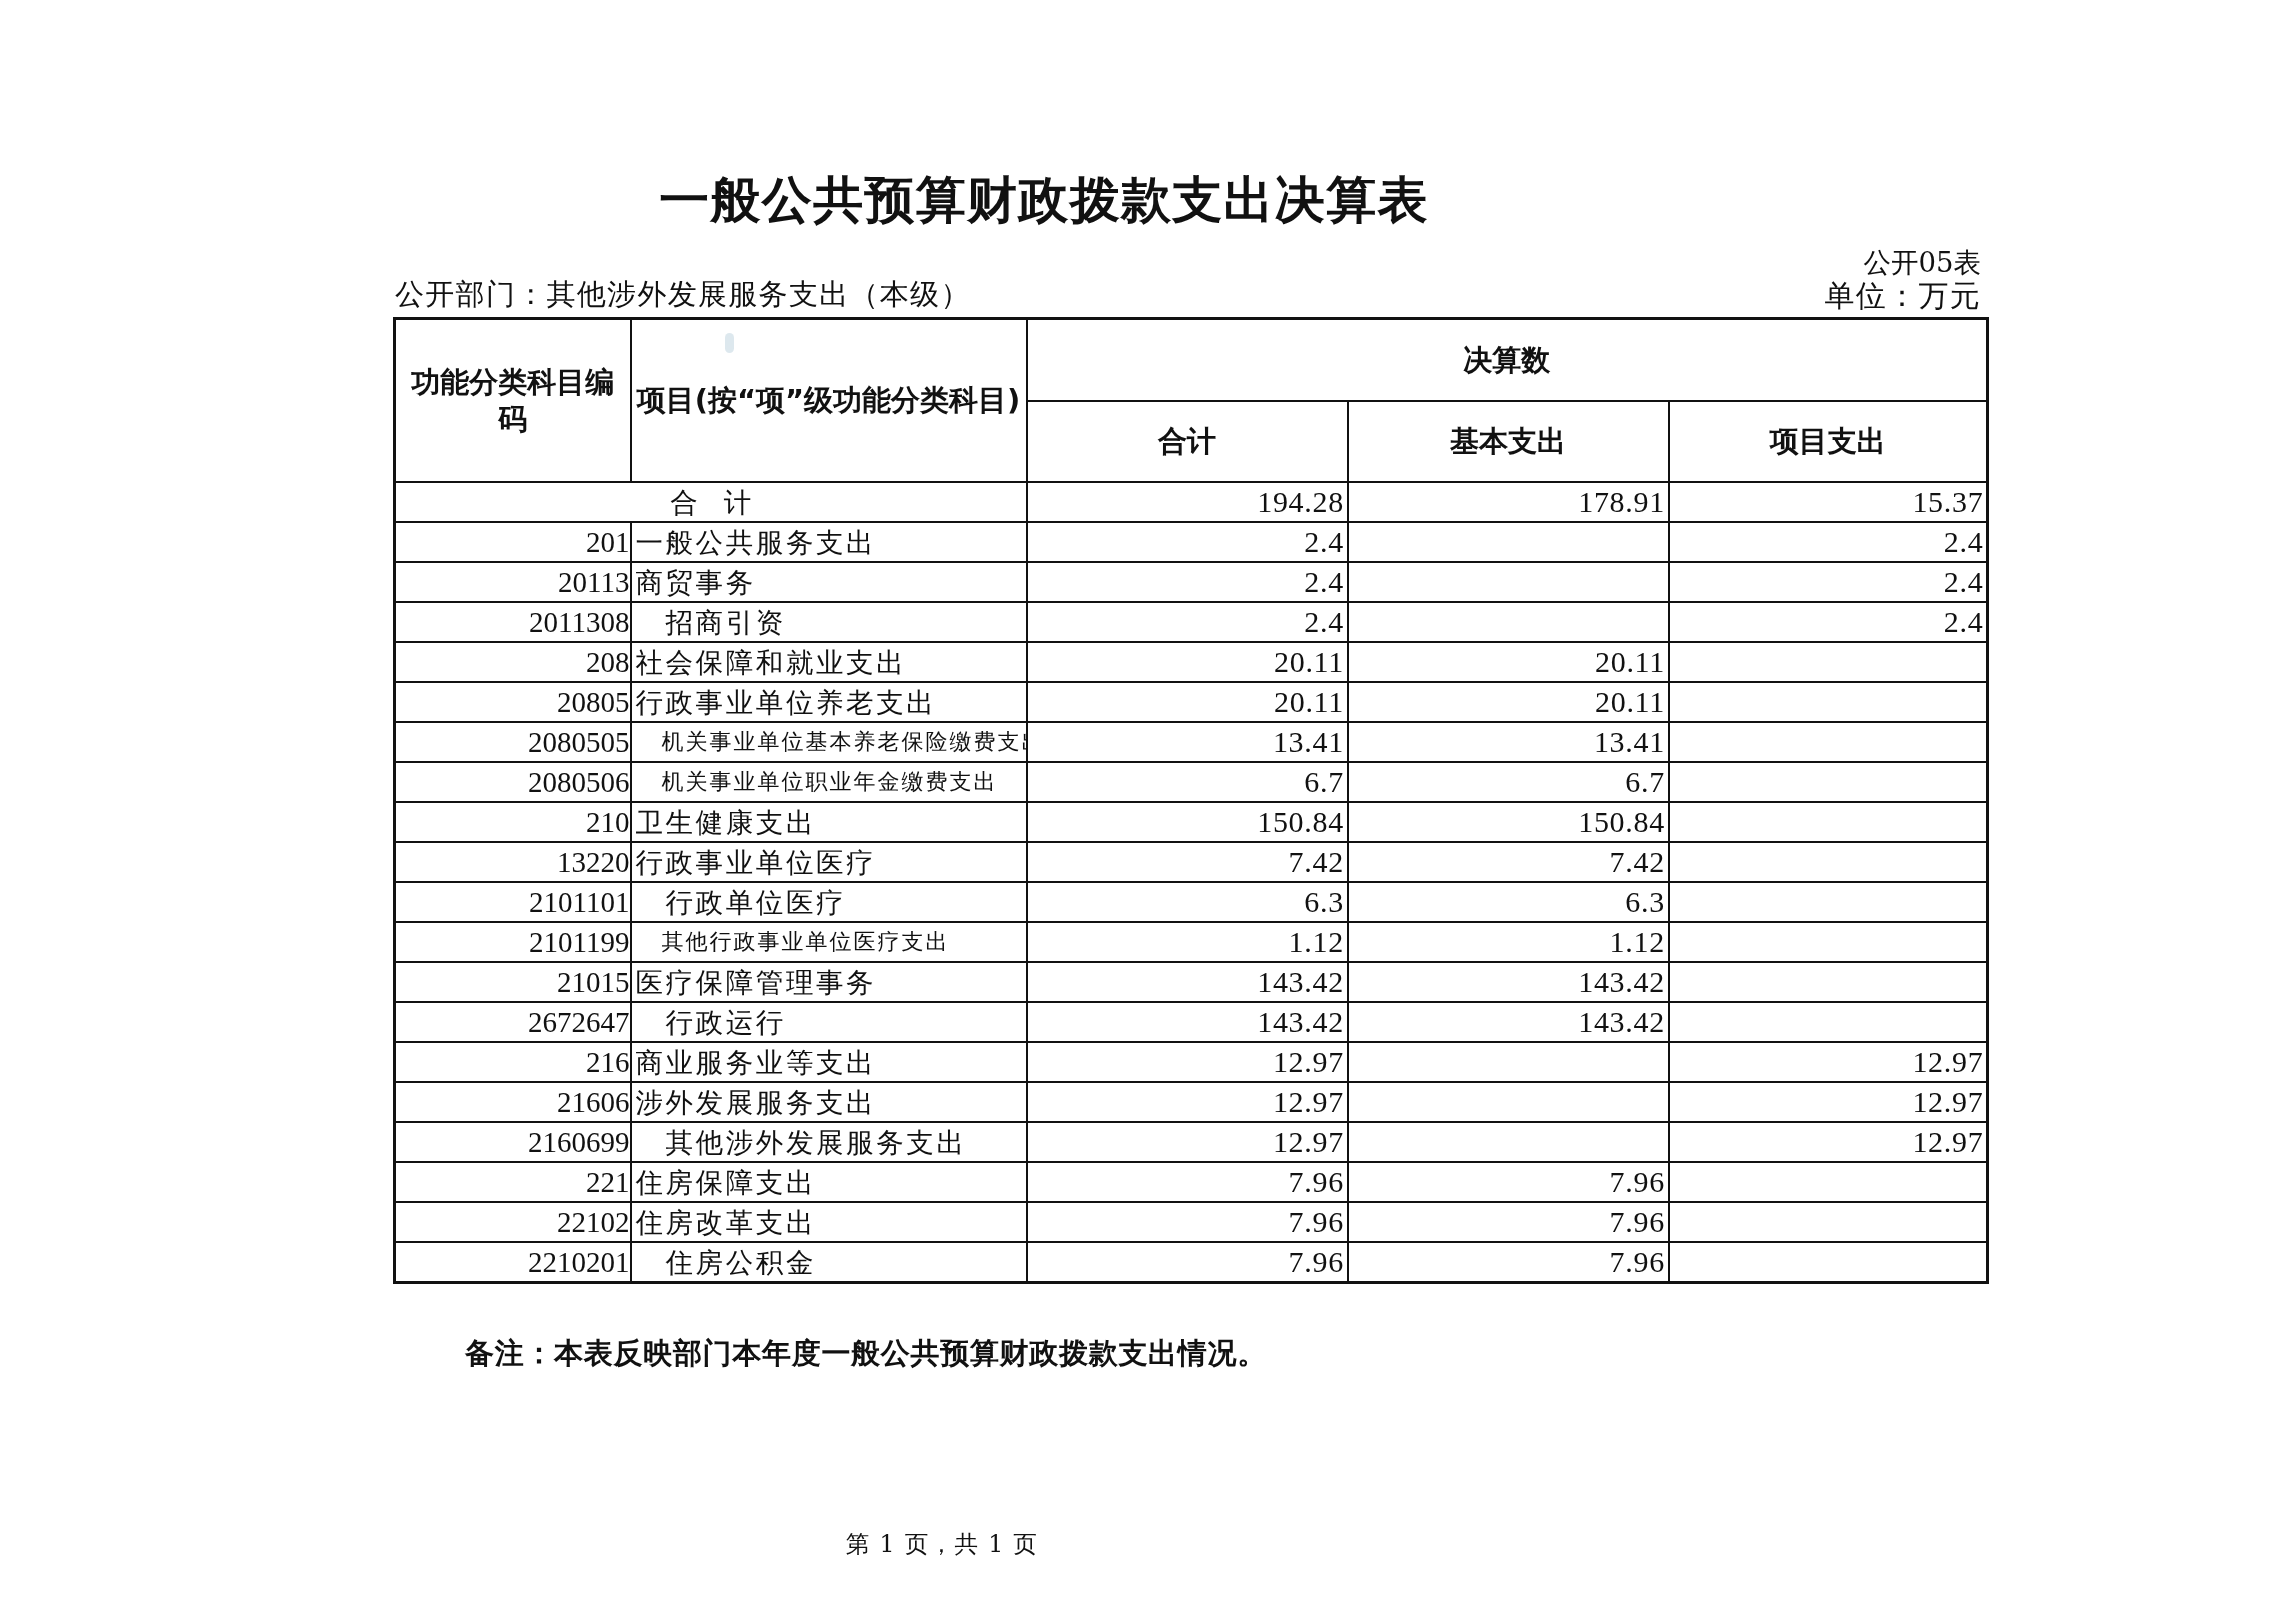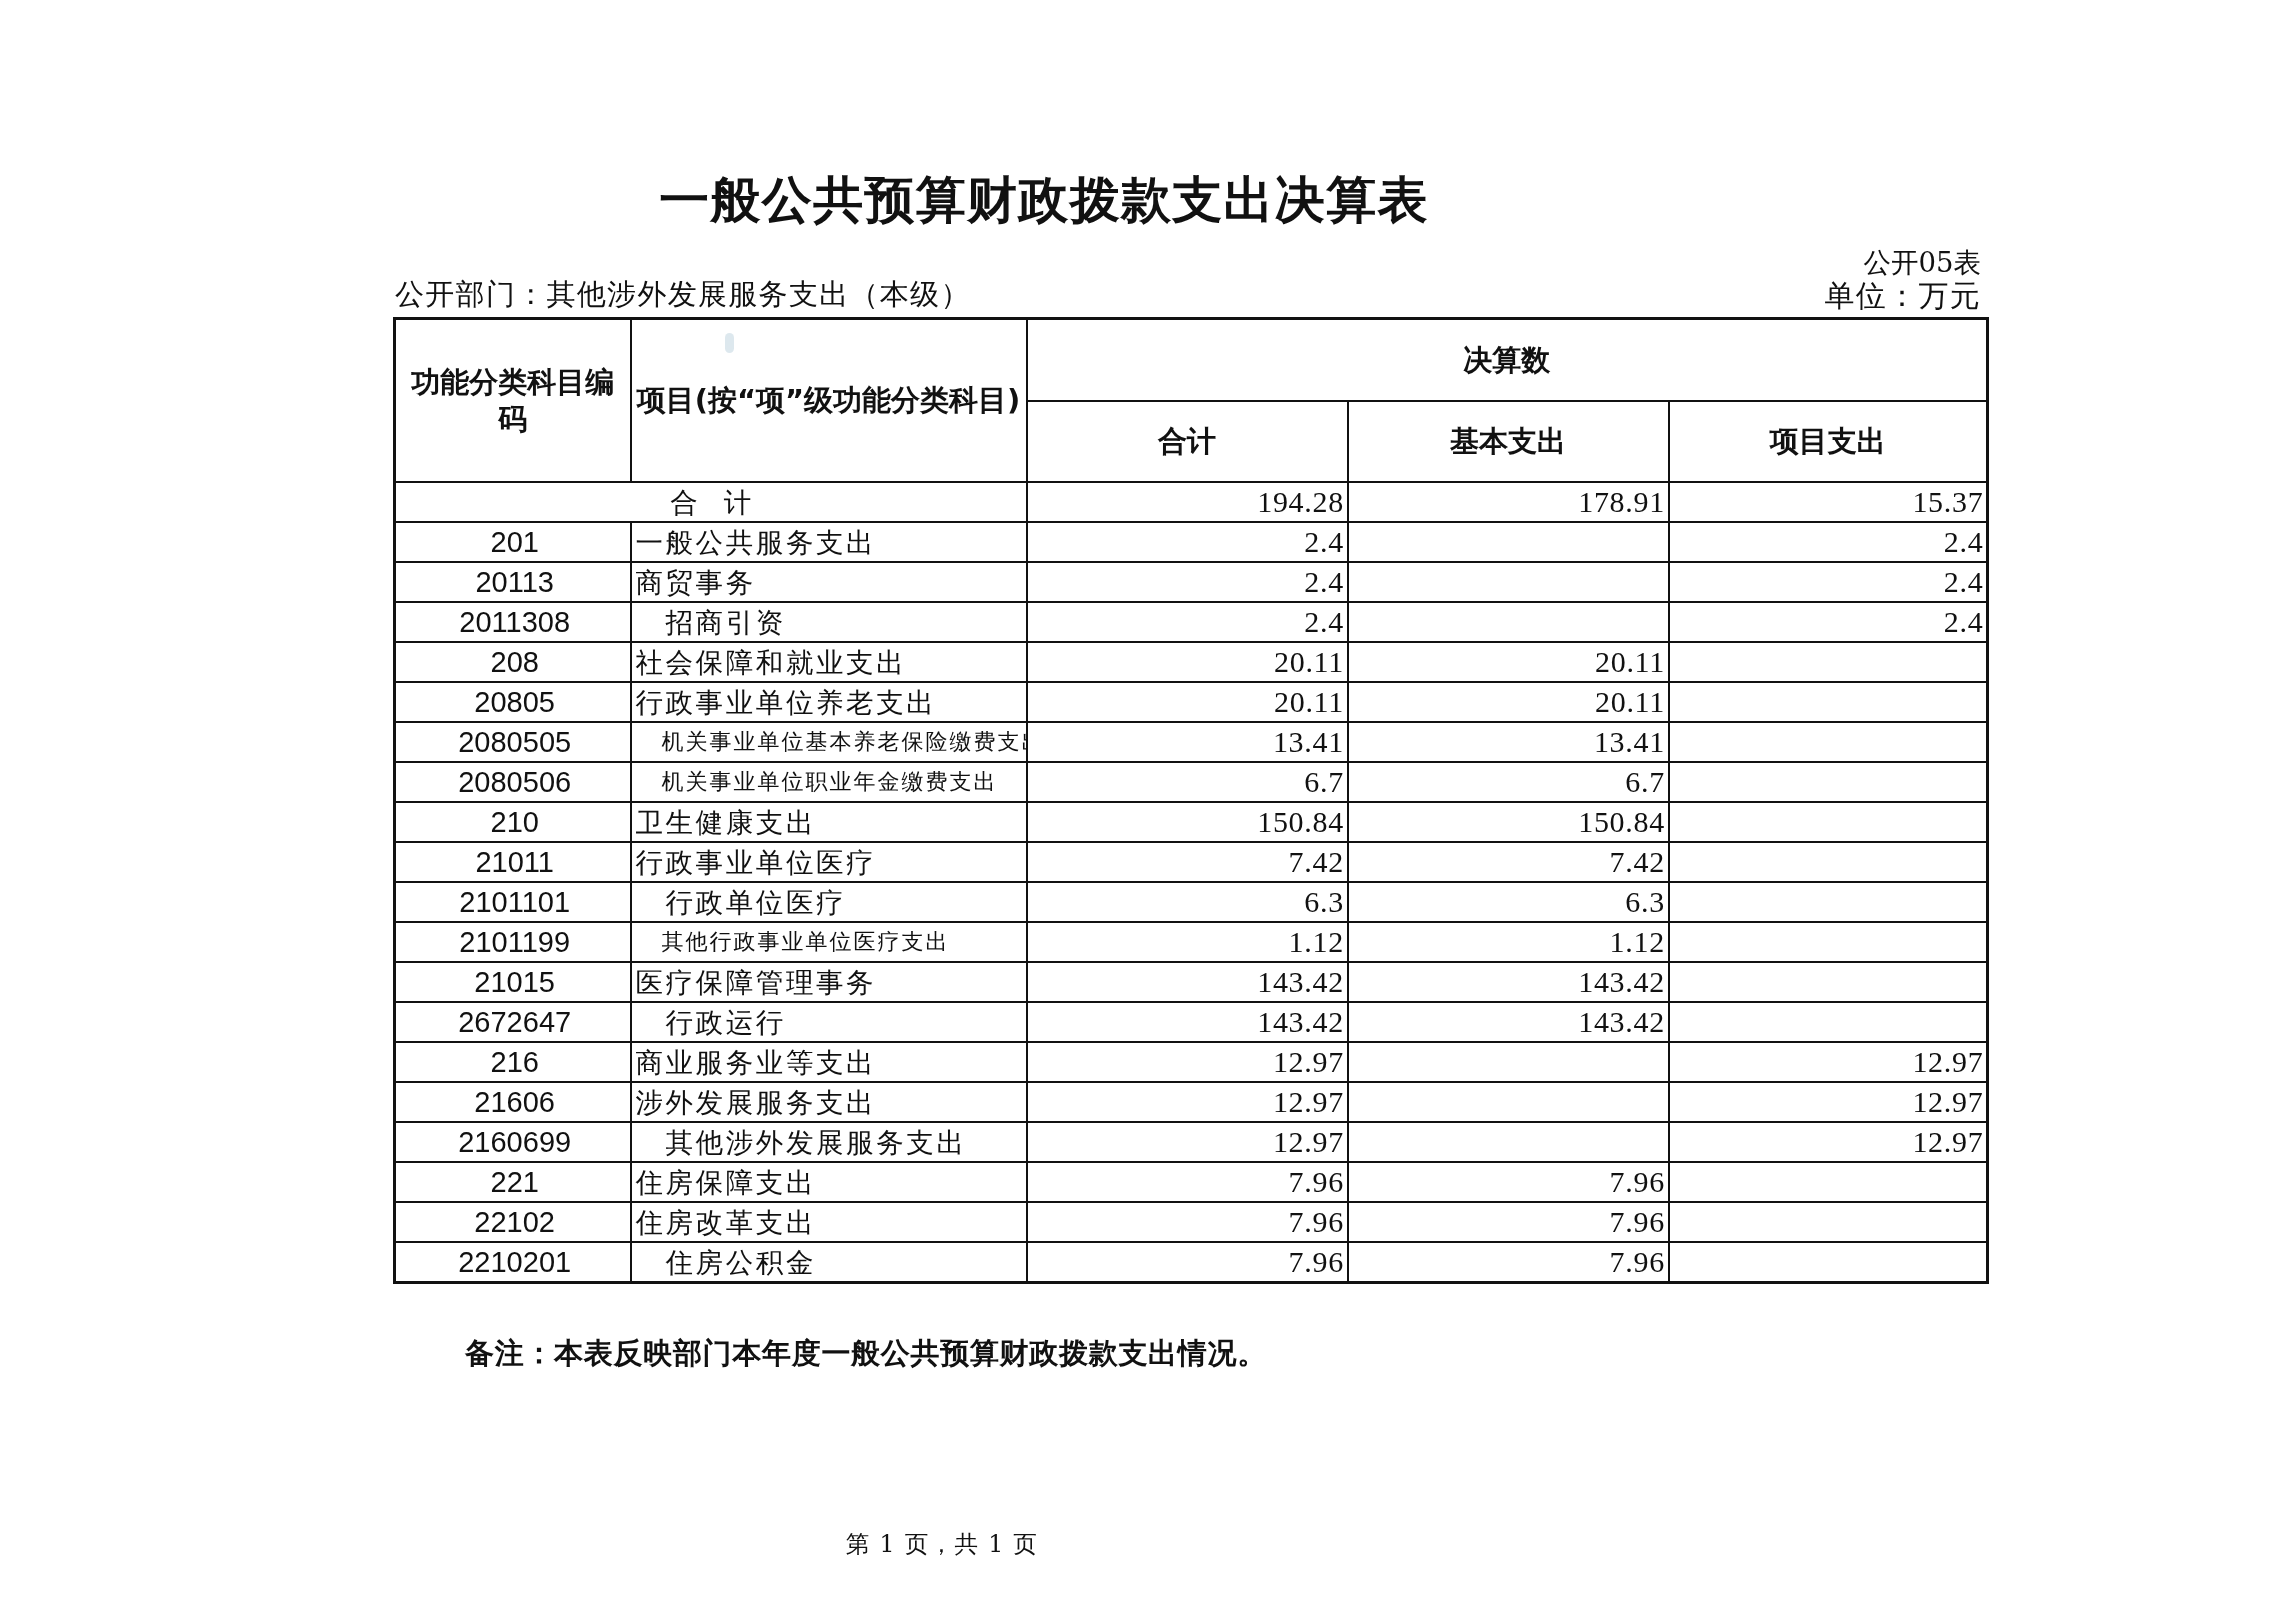--- a/index.html
+++ b/index.html
@@ -83,23 +83,23 @@
   tr.h1 th { height: 80px; }
   tr.h2 th { height: 79px; }
   tr.h1 th.wrap { padding: 0 3.9px; }
   tr.data td {
     height: 38px;
     font-size: 27.5px;
     line-height: 38px;
     vertical-align: bottom;
   }
   td.code {
-    text-align: center;
+    text-align: right;
     padding-left: 3.9px !important;
-    font-family: Liberation Sans, sans-serif;
+    font-family: Liberation Serif, serif;
     font-size: 29px !important;
   }
   td.name {
     text-align: left;
     padding-left: 3.9px !important;
     letter-spacing: 2.6px;
   }
   td.name.indent { padding-left: 34px !important; margin-top: 40px; }
   td.name.small { font-size: 22px !important; letter-spacing: 2px; padding-left: 30px !important; }
   td.num {
@@ -230,21 +230,21 @@
         <td class="num"></td>
       </tr>
       <tr class="data">
         <td class="code">210</td>
         <td class="name">卫生健康支出</td>
         <td class="num">150.84</td>
         <td class="num">150.84</td>
         <td class="num"></td>
       </tr>
       <tr class="data">
-        <td class="code">21011</td>
+        <td class="code">13220</td>
         <td class="name">行政事业单位医疗</td>
         <td class="num">7.42</td>
         <td class="num">7.42</td>
         <td class="num"></td>
       </tr>
       <tr class="data">
         <td class="code">2101101</td>
         <td class="name indent">行政单位医疗</td>
         <td class="num">6.3</td>
         <td class="num">6.3</td>

